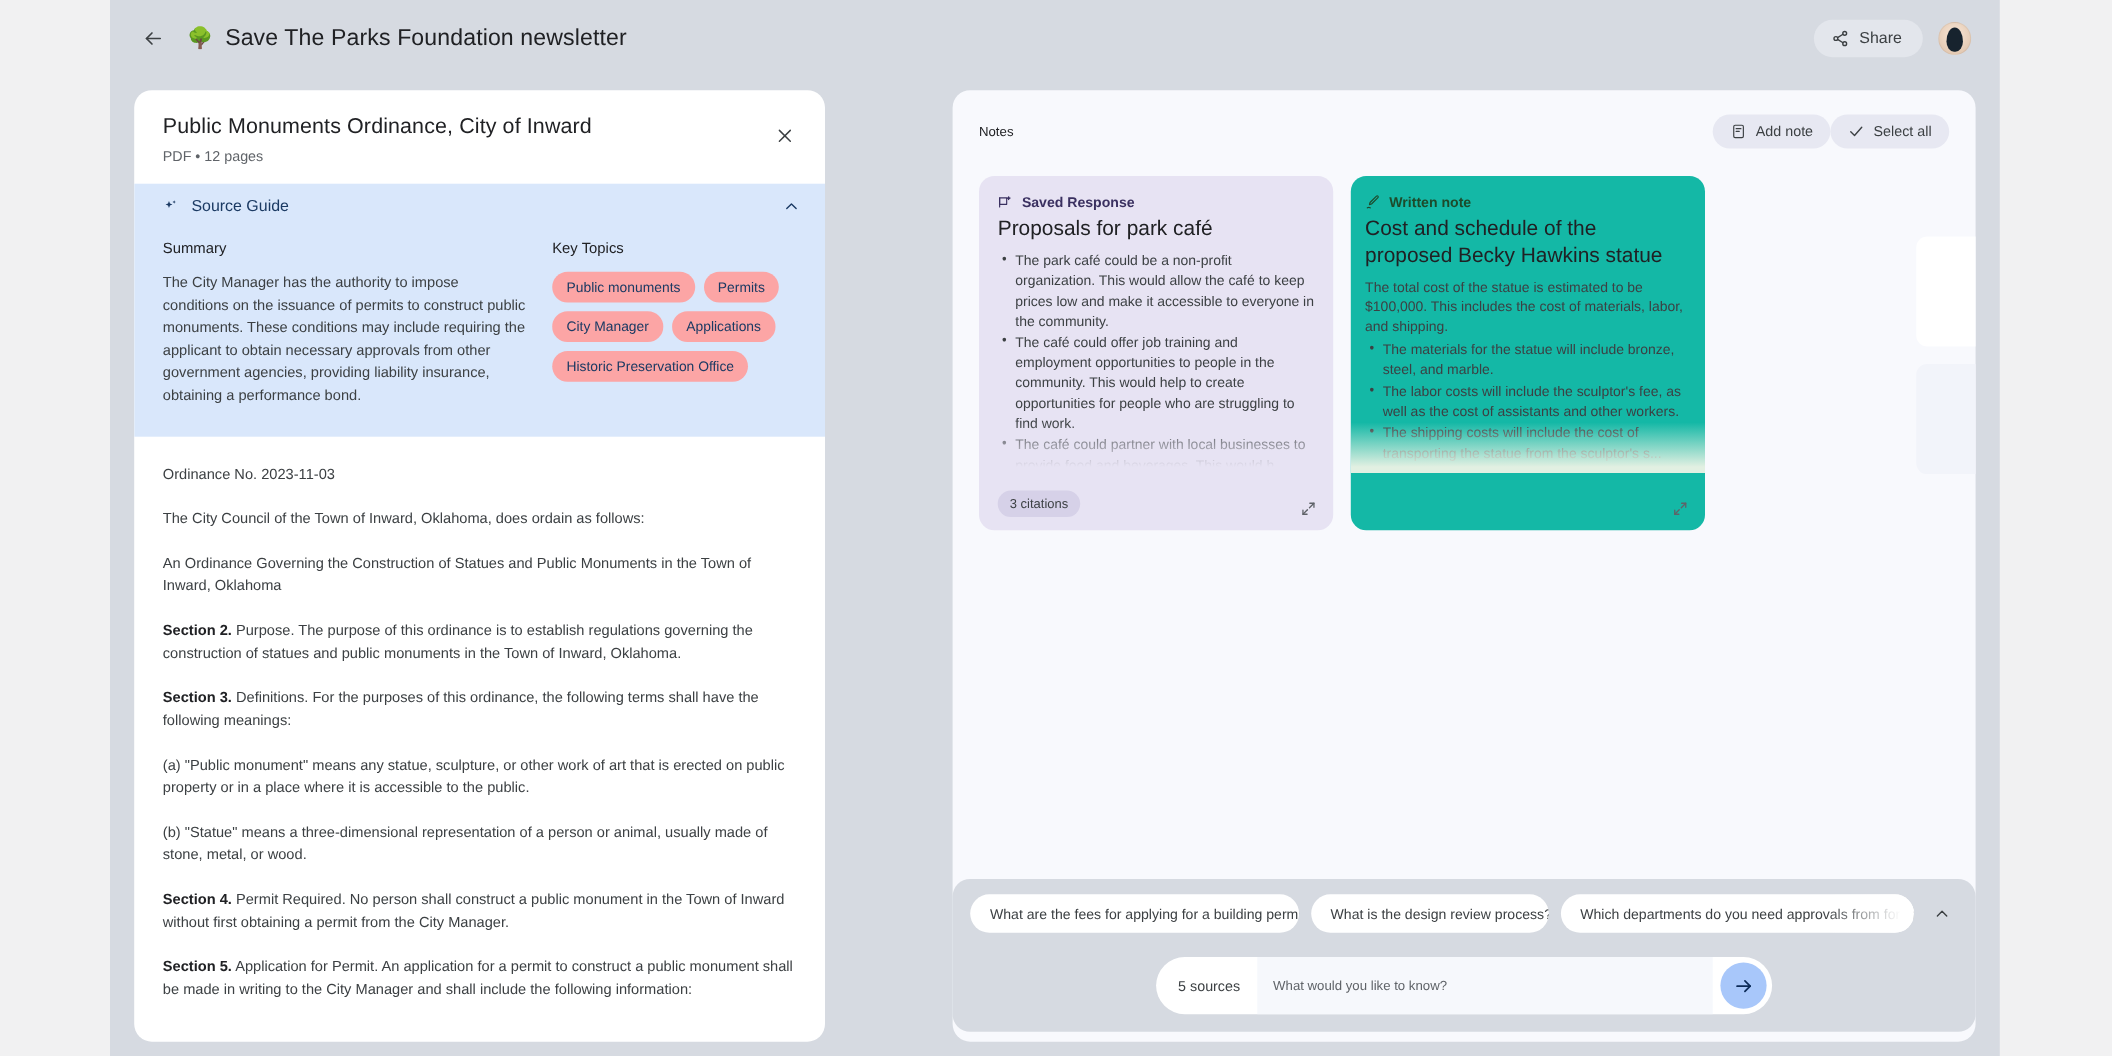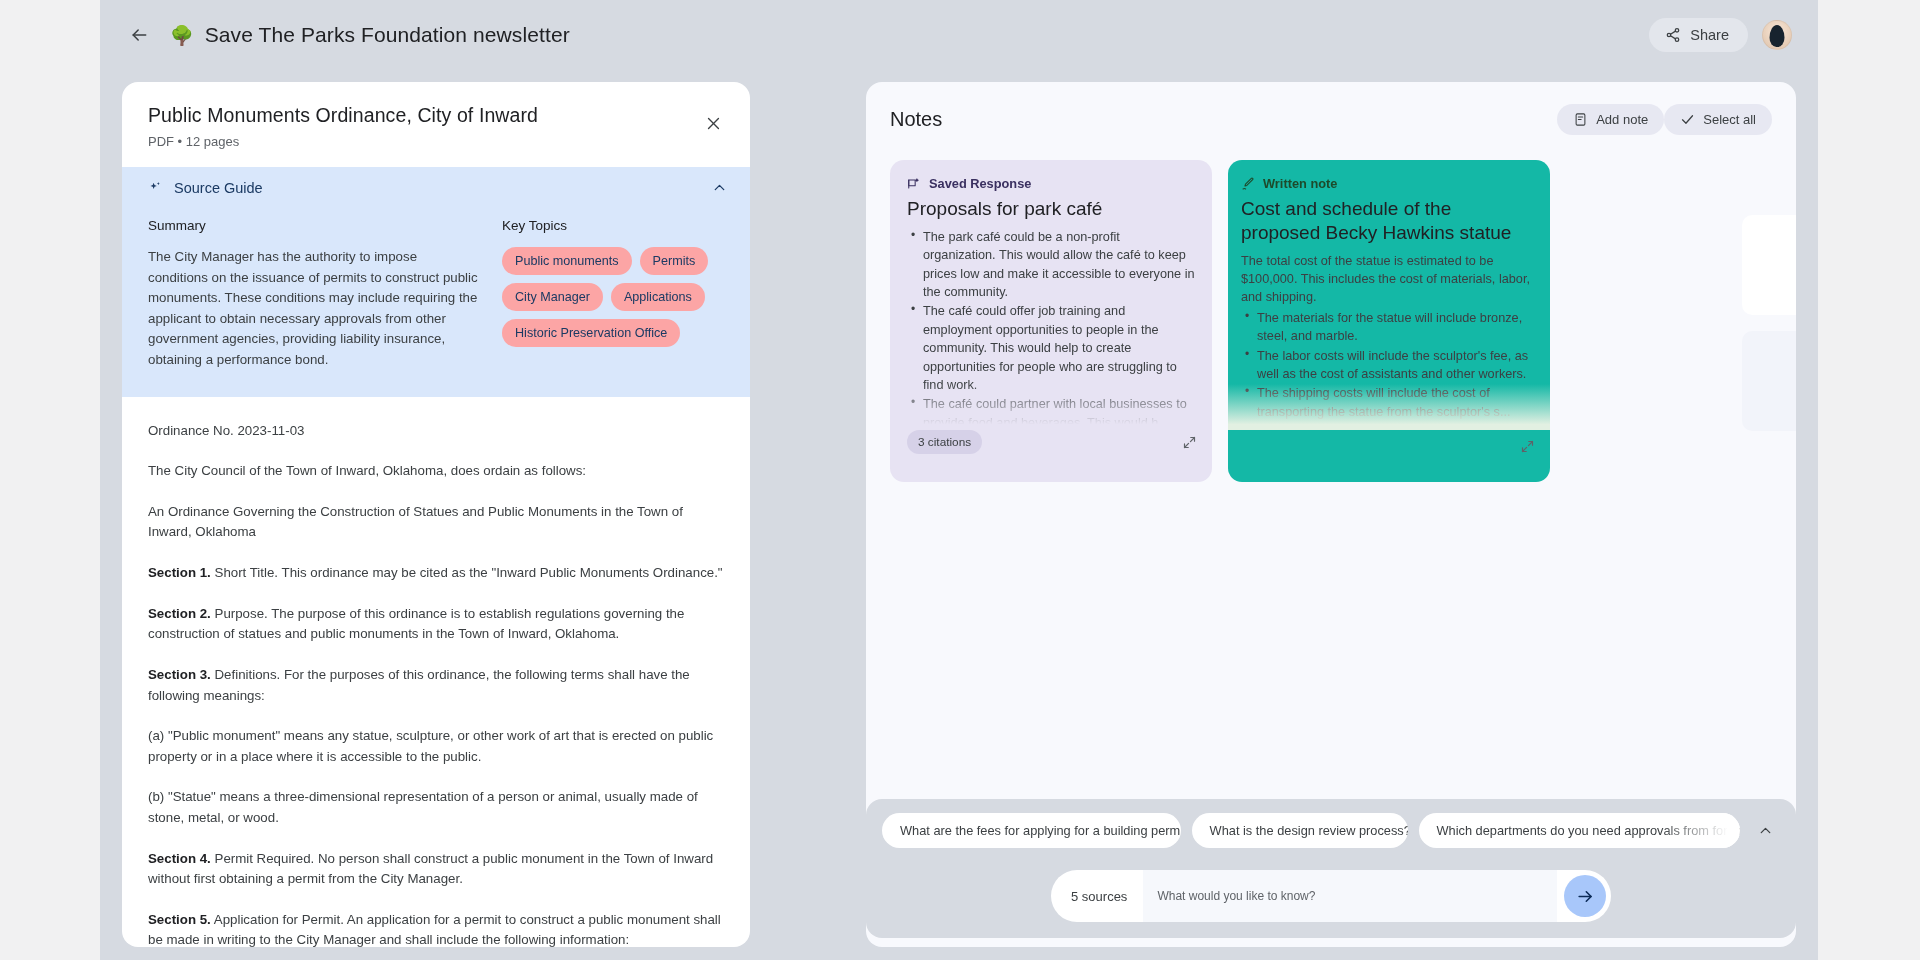--- a/index.html
+++ b/index.html
@@ -118,21 +118,21 @@
   .notes-panel {
     position: absolute; left: 766px; top: 82px;
     width: 930px; height: 865px;
     background: #f8f9fd; border-radius: 16px;
     overflow: hidden;
   }
   .notes-head {
     display: flex; align-items: center;
     padding: 22px 24px 0 24px;
   }
-  .notes-title { font-size: 20px; color: #202124; }
+  .notes-title { font-size: 12px; color: #202124; }
   .notes-actions { margin-left: auto; display: flex; }
   .pill {
     display: flex; align-items: center; gap: 8px;
     background: #e7e8f2; border-radius: 999px;
     padding: 8px 16px; font-size: 13px; color: #3c4043;
     cursor: pointer; white-space: nowrap;
   }
   .pill svg { display: block; }
 
   .notes-grid {
@@ -164,22 +164,22 @@
   .note-body li::before {
     content: "•"; position: absolute; left: 4px; top: -1px; font-size: 12px;
   }
   .fade {
     position: absolute; left: 0; right: 0; bottom: 52px; height: 46px;
     pointer-events: none;
   }
   .note-card.saved .fade { background: linear-gradient(to bottom, rgba(231,227,243,0) 0%, rgba(231,227,243,1) 88%); }
   .note-card.written .fade { background: linear-gradient(to bottom, rgba(226,240,226,0) 0%, rgba(226,240,226,1) 88%); }
   .note-foot {
-    position: absolute; left: 17px; right: 15px; bottom: 28px;
-    display: flex; align-items: center;
+    position: absolute; left: 17px; right: 15px; bottom: 12px;
+    display: flex; align-items: flex-end;
   }
   .citations {
     background: #d6d1e8; color: #3c4043;
     border-radius: 999px; padding: 5px 11px; font-size: 11.8px;
     cursor: pointer;
   }
   .expand { margin-left: auto; color: #5f6368; display: flex; cursor: pointer; }
 
   .ghost-wrap {
     position: absolute; left: 876px; top: 133px;
@@ -323,21 +323,20 @@
             <span class="chip">Historic Preservation Office</span>
           </div>
         </div>
       </div>
     </div>
 
     <div class="doc-body">
       <p>Ordinance No. 2023-11-03</p>
       <p>The City Council of the Town of Inward, Oklahoma, does ordain as follows:</p>
       <p>An Ordinance Governing the Construction of Statues and Public Monuments in the Town of Inward, Oklahoma</p>
-      <p><b>Section 1.</b><span> Short Title. This ordinance may be cited as the "Inward Public Monuments Ordinance."</span></p>
       <p><b>Section 2.</b><span> Purpose. The purpose of this ordinance is to establish regulations governing the construction of statues and public monuments in the Town of Inward, Oklahoma.</span></p>
       <p><b>Section 3.</b><span> Definitions. For the purposes of this ordinance, the following terms shall have the following meanings:</span></p>
       <p>(a) "Public monument" means any statue, sculpture, or other work of art that is erected on public property or in a place where it is accessible to the public.</p>
       <p>(b) "Statue" means a three-dimensional representation of a person or animal, usually made of stone, metal, or wood.</p>
       <p><b>Section 4.</b><span> Permit Required. No person shall construct a public monument in the Town of Inward without first obtaining a permit from the City Manager.</span></p>
       <p><b>Section 5.</b><span> Application for Permit. An application for a permit to construct a public monument shall be made in writing to the City Manager and shall include the following information:</span></p>
     </div>
   </div>
 
   <div class="notes-panel">

